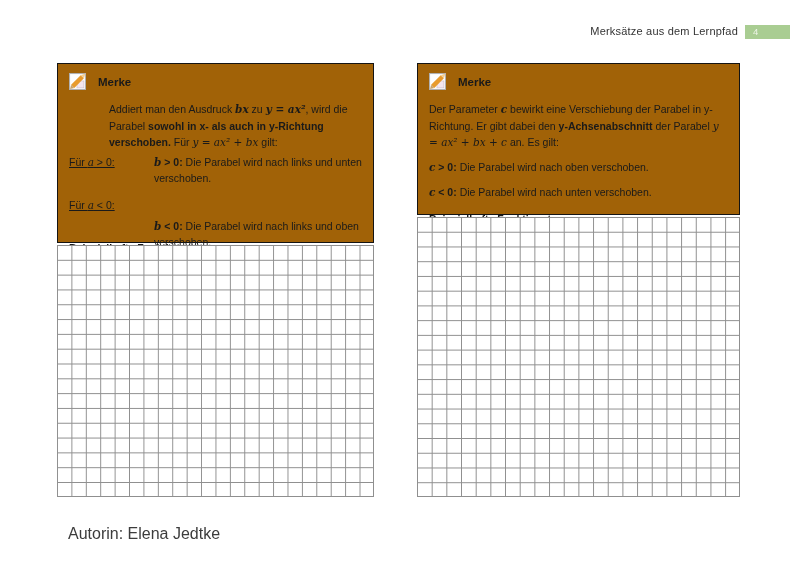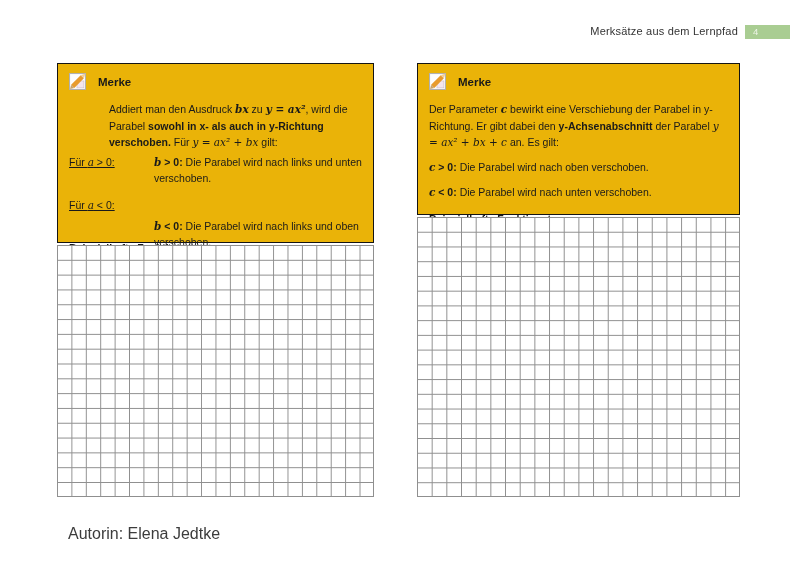--- a/index.html
+++ b/index.html
@@ -13,21 +13,21 @@
     position:absolute;top:25px;right:62px;font-size:11px;color:#333;
     letter-spacing:0.2px;
   }
   .badge{
     position:absolute;left:745px;top:25px;width:45px;height:14px;
     font-size:9.5px;color:#edf4e6;line-height:14px;padding-left:8px;
     box-sizing:border-box;
   }
   
   .note-box{
-    position:absolute;background:#eab308;border:1.5px solid #141414;
+    position:absolute;background:#a16207;border:1.5px solid #141414;
     box-sizing:border-box;padding:8px 11px;
   }
   #box-left{left:57px;top:63px;width:317px;height:180px;}
   #box-right{left:417px;top:63px;width:323px;height:152px;}
   .box-header{display:flex;align-items:center;gap:12px;margin:1px 0 11px 0;}
   .box-header .icon{width:17px;height:17px;flex-shrink:0;}
   .box-title{font-weight:bold;font-size:11.5px;}
   .box-par{font-size:10.5px;line-height:16.5px;}
   #box-left .box-par{margin-bottom:3px;margin-left:40px;}
   #box-right .box-par{margin-bottom:8px;}

